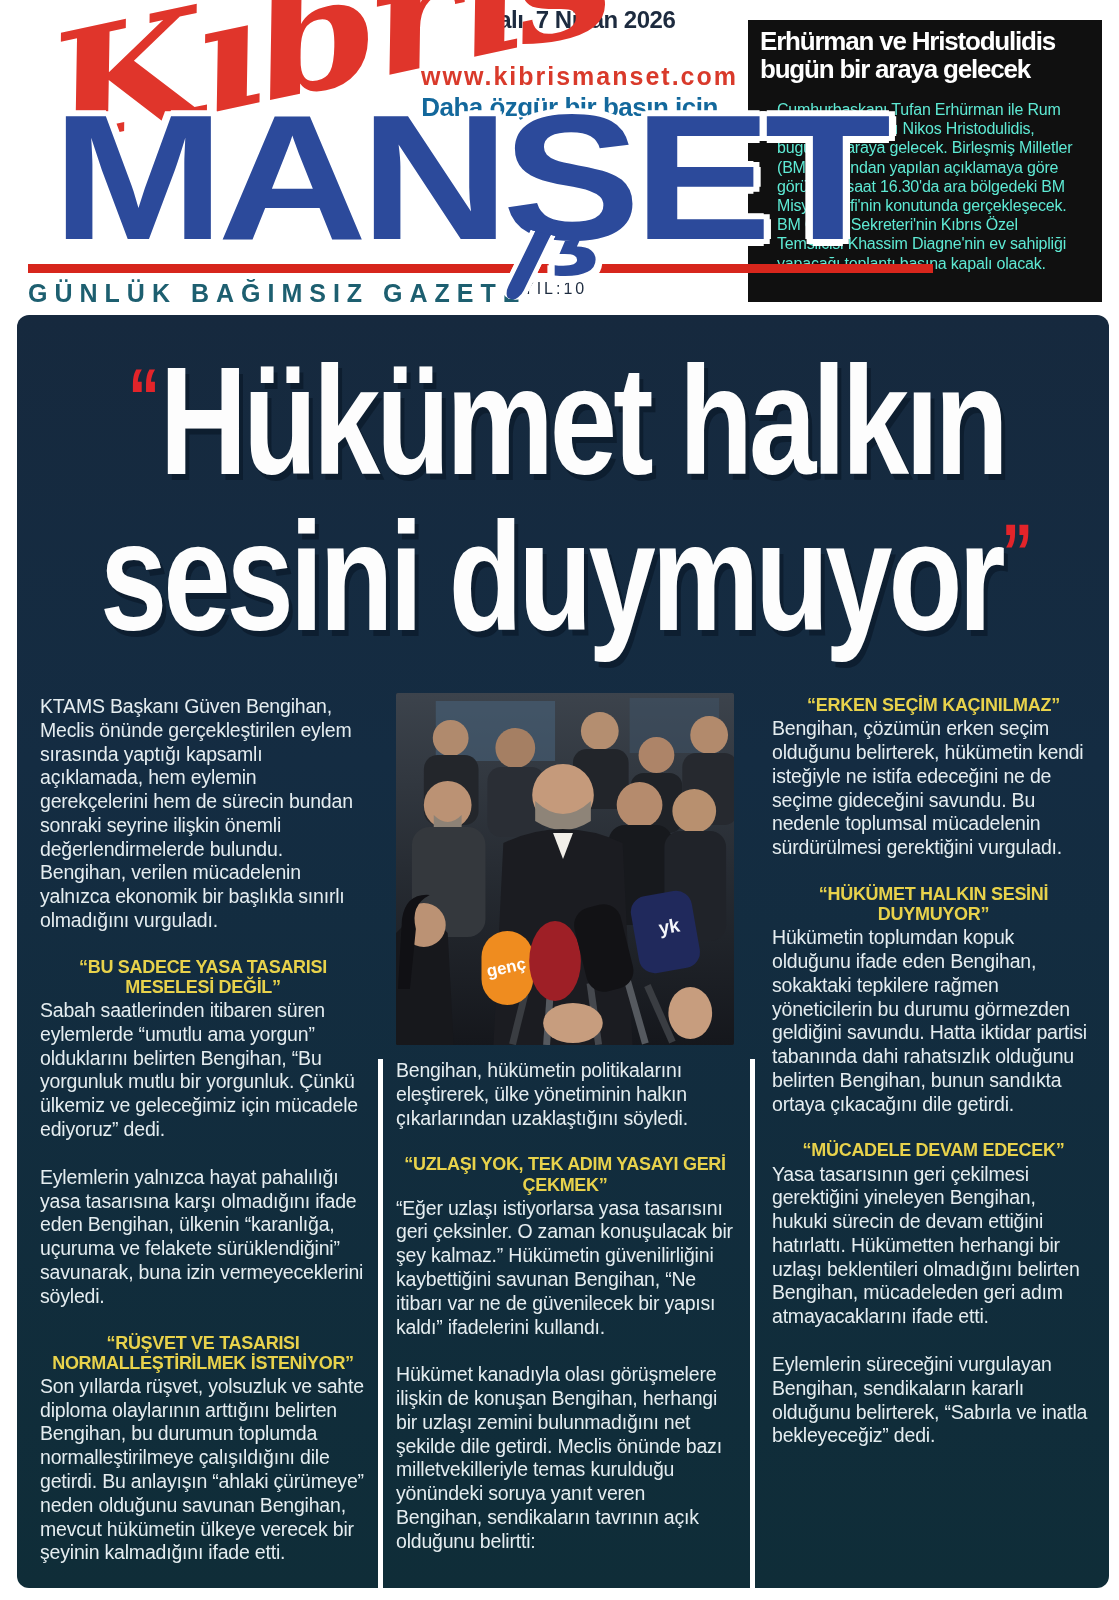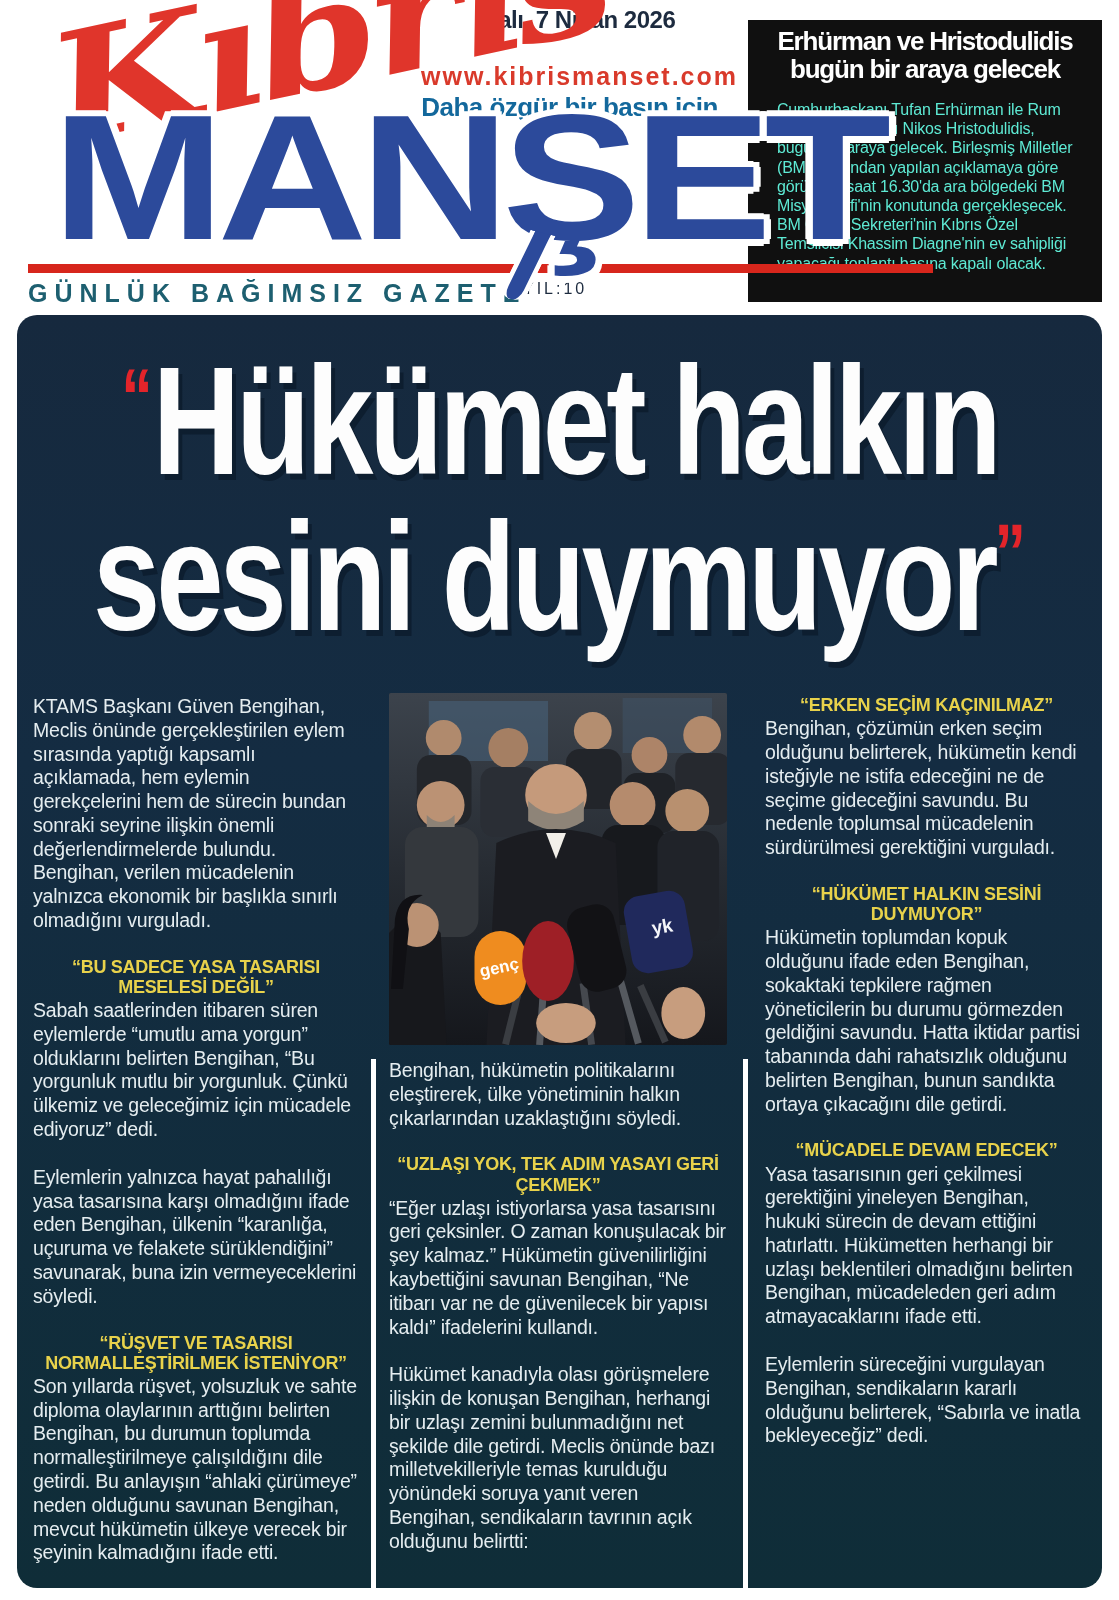--- a/index.html
+++ b/index.html
@@ -28,28 +28,28 @@
         border-left:5px solid #fff;border-right:5px solid #fff;border-radius:0 0 12px 12px;
         transform:rotate(14deg) skewX(-12deg);z-index:4;}
   .tagline{position:absolute;left:28px;top:279px;font-size:25px;font-weight:bold;
         letter-spacing:7px;color:#1d5f70;}
   .year{position:absolute;left:523px;top:280px;font-size:16px;font-weight:normal;
         letter-spacing:3px;color:#1d2b3f;}
 
   
   .top-story{position:absolute;left:748px;top:20px;width:354px;height:282px;
         background:#101010;color:#fafafa;box-sizing:border-box;padding:8px 12px;}
-  .top-story h2{margin:0 0 7px;text-align:center;font-size:26px;line-height:1.06;
+  .top-story h2{margin:0 0 7px;font-size:26px;line-height:1.06;
         letter-spacing:-1.2px;color:#fff;}
   .top-story p{margin:17px;font-size:16px;line-height:1.2;letter-spacing:-0.2px;color:#5eead4;}
 
   
   .main-box{position:absolute;left:17px;top:315px;width:1085px;height:1273px;
         background:linear-gradient(180deg,#16293e 0%,#142c42 35%,#0f2d38 100%);
-        border-radius:20px;overflow:hidden;}
+        border-radius:12px;overflow:hidden;padding-left:7px;}
   .headline{height:368px;padding-top:22px;box-sizing:border-box;text-align:center;
         transform:scale(1.0,1.27);transform-origin:50% 0;}
   .hl-line{font-size:121px;font-weight:bold;color:#fdfdfd;line-height:1.02;
         letter-spacing:-4px;white-space:nowrap;
         text-shadow:4px 5px 0 rgba(8,20,34,0.55);}
   .hl-line .q{color:#e3242a;font-size:0.52em;vertical-align:0.62em;letter-spacing:0;
         text-shadow:none;}
 
   .columns{position:relative;display:grid;grid-template-columns:354px 372px 359px;
         height:905px;box-sizing:border-box;}

